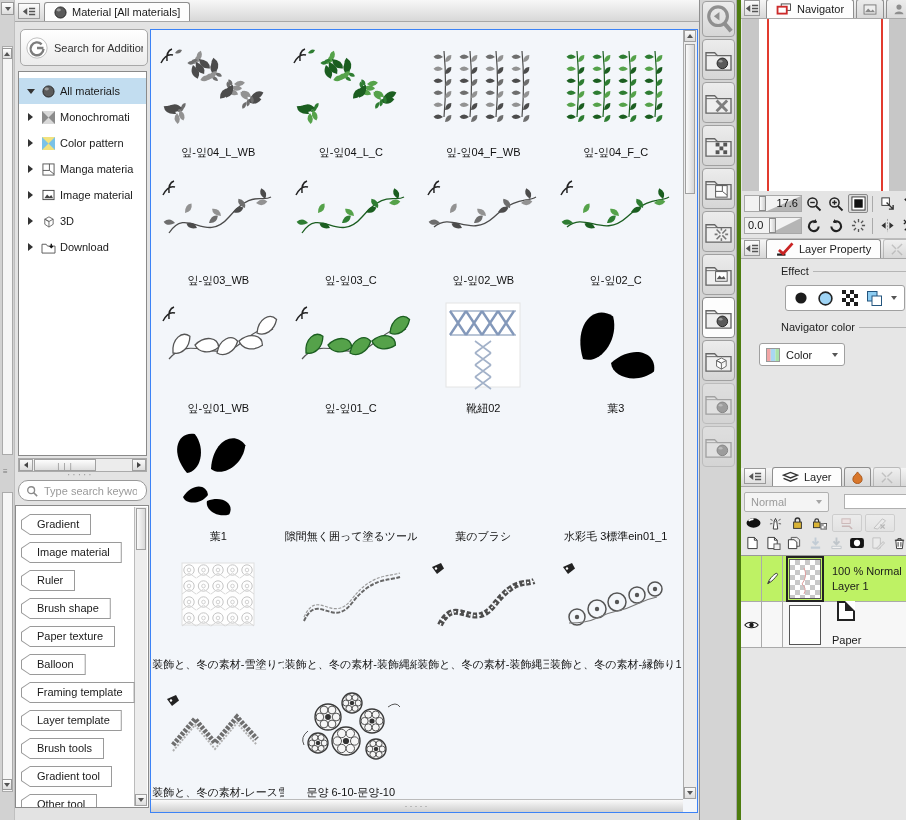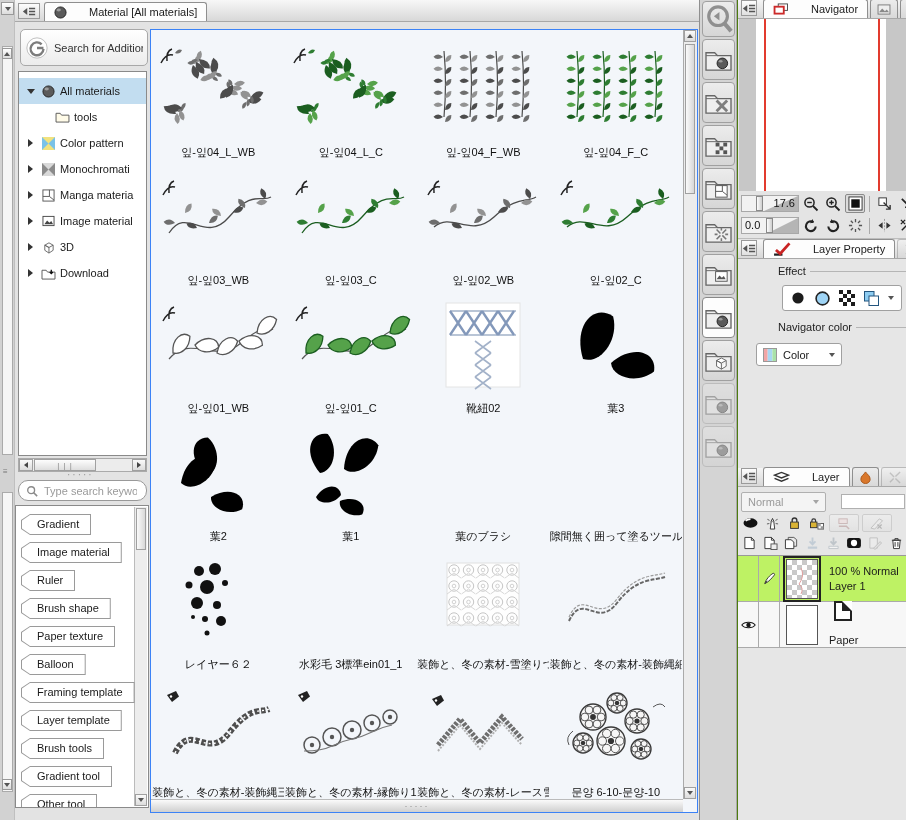--- a/index.html
+++ b/index.html
@@ -12,21 +12,21 @@
   #leftstrip{left:0;top:0;width:15px;height:820px;background:#d2d2d2;border-right:1px solid #bfbfbf;}
   .lsbtn{position:absolute;left:1px;width:13px;height:13px;background:linear-gradient(#fff,#dcdcdc);border:1px solid #999;display:flex;align-items:center;justify-content:center;}
   .tri-dn{width:0;height:0;border-left:3px solid transparent;border-right:3px solid transparent;border-top:4px solid #555;}
   .tri-up{width:0;height:0;border-left:3px solid transparent;border-right:3px solid transparent;border-bottom:4px solid #555;}
   .lswhite{position:absolute;left:2px;width:11px;background:#f6f6f6;border:1px solid #aaa;}
   .lsgrip{position:absolute;left:3px;color:#777;font-size:8px;letter-spacing:0;line-height:3px;}
   
   #material{left:15px;top:0;width:685px;height:820px;background:#e3e3e3;border-right:1px solid #8f8f8f;}
   .tabbar{position:absolute;left:0;top:0;right:0;height:22px;background:linear-gradient(#f7f7f7,#d8d8d8);border-bottom:1px solid #a8a8a8;display:flex;align-items:flex-end;}
   .panelmenu{width:22px;height:16px;margin:0 4px 2px 3px;background:linear-gradient(#fdfdfd,#e0e0e0);border:1px solid #9a9a9a;display:flex;align-items:center;justify-content:center;}
-  .tab{height:19px;background:#fdfdfd;border:1px solid #8f8f8f;border-bottom:none;border-radius:3px 3px 0 0;display:flex;align-items:center;gap:22px;padding:0 9px;white-space:nowrap;}
+  .tab{height:19px;background:#fdfdfd;border:1px solid #8f8f8f;border-bottom:none;border-radius:3px 3px 0 0;display:flex;align-items:center;gap:5px;padding:0 9px;white-space:nowrap;}
   .tab.icontab{padding:0 6px;background:linear-gradient(#ececec,#d9d9d9);}
   #searchadd{left:5px;top:29px;width:128px;height:37px;background:linear-gradient(#ffffff,#ececec);border:1px solid #a8a8a8;border-radius:5px;display:flex;align-items:center;gap:5px;padding:0 4px;overflow:hidden;}
   #searchadd .lbl{white-space:nowrap;overflow:hidden;color:#333;}
   #tree{left:3px;top:71px;width:129px;height:385px;background:#fff;border:1px solid #8a8a8a;overflow:hidden;padding-top:6px;}
   .trow{display:flex;align-items:center;height:26px;padding-left:6px;gap:4px;white-space:nowrap;cursor:default;}
   .trow.sel{background:#c2ddf0;}
   .texp{width:11px;display:flex;justify-content:center;}
   .exp-r{width:0;height:0;border-top:4px solid transparent;border-bottom:4px solid transparent;border-left:5px solid #333;}
   .exp-d{width:0;height:0;border-left:4px solid transparent;border-right:4px solid transparent;border-top:5px solid #333;}
   .ticon{width:16px;height:14px;}
@@ -53,21 +53,21 @@
   .thumb{flex:1;display:flex;align-items:center;justify-content:center;width:100%;overflow:hidden;}
   .glabel{height:17px;line-height:14px;font-size:11px;color:#111;white-space:nowrap;overflow:hidden;max-width:132px;}
   #gridvscroll{position:absolute;right:0;top:0;width:14px;bottom:13px;background:#ececec;border-left:1px solid #aaa;}
   #gridfooter{position:absolute;left:0;right:14px;bottom:0;height:13px;background:linear-gradient(#fafafa,#cfcfcf);border-top:1px solid #bbb;display:flex;align-items:center;justify-content:center;color:#8a8a8a;font-size:9px;letter-spacing:2px;}
   
   #midbar{left:700px;top:0;width:37px;height:820px;background:#d4d4d4;border-right:1px solid #a8a8a8;}
   .mbbtn{position:absolute;left:2px;width:33px;background:linear-gradient(#ececec,#d6d6d6);border:1px solid #a0a0a0;border-radius:4px;display:flex;align-items:center;justify-content:center;}
   .mbbtn.sel{background:#fdfdfd;border-color:#888;}
   .mbbtn.fade{opacity:.45;}
   
-  #rightpanel{left:737px;top:0;width:169px;height:820px;background:#e4e4e4;border-left:1px solid #4d7c0f;}
+  #rightpanel{left:737px;top:0;width:169px;height:820px;background:#e4e4e4;border-left:4px solid #4d7c0f;}
   .rtabbar{position:absolute;left:0;right:0;height:19px;background:linear-gradient(#f5f5f5,#d8d8d8);border-bottom:1px solid #a8a8a8;display:flex;align-items:flex-end;gap:2px;}
   #navpreview{left:1px;top:19px;width:167px;height:172px;background:#c7c7c7;overflow:hidden;}
   #navpage{position:absolute;left:17px;right:20px;top:0;bottom:0;background:#fff;}
   .redline{position:absolute;top:0;bottom:0;width:2px;background:#e23b2e;}
   #navctrl{left:0;top:191px;width:169px;height:48px;background:#e4e4e4;border-bottom:1px solid #bdbdbd;}
   .ctrlrow{position:absolute;left:3px;right:2px;height:21px;display:flex;align-items:center;gap:2px;}
   .slider{position:relative;width:58px;height:17px;background:#f2f2f2;border:1px solid #a8a8a8;overflow:hidden;flex:none;}
   .wedge{position:absolute;right:0;bottom:0;height:100%;background:#b5b5b5;clip-path:polygon(0 100%,100% 0,100% 100%);}
   .shandle{position:absolute;top:0;width:7px;height:100%;background:linear-gradient(90deg,#fdfdfd,#cfcfcf);border:1px solid #8a8a8a;}
   .sval{position:absolute;top:1px;font-size:11px;color:#111;}
@@ -161,52 +161,43 @@
             <span class="exp-d"></span>
           </span>
           <span class="ticon icon">
             <svg width="13" height="13" viewBox="0 0 14 14">
               <circle cx="7" cy="7" r="6" fill="#5a5a5a" stroke="#222"></circle>
               <ellipse cx="5" cy="4.3" rx="2.4" ry="1.6" fill="#9d9d9d"></ellipse>
             </svg>
           </span>
           <span>All materials</span>
         </div>
-        <div class="trow" style="padding-left: 20px;">
-          <span class="texp"></span>
+        <div class="trow" style="padding-left: 6px;">
+          <span class="texp">
+            <span class="exp-r"></span>
+          </span>
           <span class="ticon icon">
-            <svg width="15" height="12" viewBox="0 0 16 13">
-              <path d="M1 12V2.5h4.5L7 4.5h8V12z" fill="#fffbe8" stroke="#555"></path>
-            </svg>
-          </span>
-          <span>tools</span>
+            <svg width="13" height="13" viewBox="0 0 14 14">
+              <rect width="14" height="14" fill="#d9d9d9"></rect>
+              <path d="M0 0l7 7L0 14zM14 0L7 7l7 7z" fill="#8b8b8b"></path>
+            </svg>
+          </span>
+          <span>Monochromati</span>
         </div>
         <div class="trow" style="padding-left: 6px;">
           <span class="texp">
             <span class="exp-r"></span>
           </span>
           <span class="ticon icon">
             <svg width="13" height="13" viewBox="0 0 14 14">
               <rect width="14" height="14" fill="#f1e27e"></rect>
               <path d="M0 0l7 7L0 14zM14 0L7 7l7 7z" fill="#79c2e8"></path>
             </svg>
           </span>
           <span>Color pattern</span>
-        </div>
-        <div class="trow" style="padding-left: 6px;">
-          <span class="texp">
-            <span class="exp-r"></span>
-          </span>
-          <span class="ticon icon">
-            <svg width="13" height="13" viewBox="0 0 14 14">
-              <rect width="14" height="14" fill="#d9d9d9"></rect>
-              <path d="M0 0l7 7L0 14zM14 0L7 7l7 7z" fill="#8b8b8b"></path>
-            </svg>
-          </span>
-          <span>Monochromati</span>
         </div>
         <div class="trow" style="padding-left: 6px;">
           <span class="texp">
             <span class="exp-r"></span>
           </span>
           <span class="ticon icon">
             <svg width="13" height="13" viewBox="0 0 14 14">
               <rect x="1" y="1" width="12" height="12" fill="#fff" stroke="#555"></rect>
               <path d="M1 8h7M8 1v7M8 8l5 4" stroke="#555" fill="none"></path>
             </svg>
@@ -671,67 +662,39 @@
               <svg width="126" height="90" viewBox="0 0 126 90">
                 <path transform="translate(30 58) rotate(-38) scale(1.25)" d="M0 0C10 -26 34 -30 40 -12C32 6 8 12 0 0Z" fill="#000"></path>
                 <path transform="translate(58 62) rotate(28) scale(1.05)" d="M0 0C10 -26 34 -30 40 -12C32 6 8 12 0 0Z" fill="#000"></path>
               </svg>
             </div>
             <div class="glabel">葉3</div>
           </div>
           <div class="cell">
             <div class="thumb">
               <svg width="126" height="90" viewBox="0 0 126 90">
-                <path transform="translate(26 54) rotate(-12) scale(0.95)" d="M0 0C10 -26 34 -30 40 -12C32 6 8 12 0 0Z" fill="#000"></path>
-                <path transform="translate(52 46) rotate(-72) scale(0.9)" d="M0 0C10 -26 34 -30 40 -12C32 6 8 12 0 0Z" fill="#000"></path>
-                <path transform="translate(56 68) rotate(38) scale(0.8)" d="M0 0C10 -26 34 -30 40 -12C32 6 8 12 0 0Z" fill="#000"></path>
-              </svg>
-            </div>
-            <div class="glabel">葉2</div>
-          </div>
-          <div class="cell">
-            <div class="thumb">
-              <svg width="126" height="90" viewBox="0 0 126 90">
                 <path transform="translate(32 44) rotate(-62) scale(0.95)" d="M0 0C10 -26 34 -30 40 -12C32 6 8 12 0 0Z" fill="#000"></path>
                 <path transform="translate(56 40) rotate(-18) scale(1)" d="M0 0C10 -26 34 -30 40 -12C32 6 8 12 0 0Z" fill="#000"></path>
                 <path transform="translate(28 68) rotate(12) scale(0.6)" d="M0 0C10 -26 34 -30 40 -12C32 6 8 12 0 0Z" fill="#000"></path>
                 <path transform="translate(52 72) rotate(48) scale(0.62)" d="M0 0C10 -26 34 -30 40 -12C32 6 8 12 0 0Z" fill="#000"></path>
               </svg>
             </div>
             <div class="glabel">葉1</div>
           </div>
           <div class="cell">
             <div class="thumb">
               <svg width="126" height="90" viewBox="0 0 126 90"></svg>
             </div>
+            <div class="glabel">隙間無く囲って塗るツール</div>
+          </div>
+          <div class="cell">
+            <div class="thumb">
+              <svg width="126" height="90" viewBox="0 0 126 90"></svg>
+            </div>
             <div class="glabel">葉のブラシ</div>
-          </div>
-          <div class="cell">
-            <div class="thumb">
-              <svg width="126" height="90" viewBox="0 0 126 90"></svg>
-            </div>
-            <div class="glabel">隙間無く囲って塗るツール</div>
-          </div>
-          <div class="cell">
-            <div class="thumb">
-              <svg width="126" height="90" viewBox="0 0 126 90">
-                <circle cx="44" cy="14" r="5" fill="#111"></circle>
-                <circle cx="60" cy="12" r="6" fill="#111"></circle>
-                <circle cx="34" cy="28" r="3.5" fill="#111"></circle>
-                <circle cx="52" cy="30" r="7" fill="#111"></circle>
-                <circle cx="70" cy="26" r="3" fill="#111"></circle>
-                <circle cx="42" cy="46" r="6" fill="#111"></circle>
-                <circle cx="62" cy="48" r="4" fill="#111"></circle>
-                <circle cx="50" cy="62" r="3" fill="#111"></circle>
-                <circle cx="38" cy="60" r="2" fill="#111"></circle>
-                <circle cx="66" cy="64" r="5" fill="#111"></circle>
-                <circle cx="52" cy="76" r="2.5" fill="#111"></circle>
-              </svg>
-            </div>
-            <div class="glabel">レイヤー６２</div>
           </div>
           <div class="cell">
             <div class="thumb">
               <svg width="126" height="90" viewBox="0 0 126 90"></svg>
             </div>
             <div class="glabel">水彩毛 3標準ein01_1</div>
           </div>
           <div class="cell">
             <div class="thumb">
               <svg width="126" height="90" viewBox="0 0 126 90">

